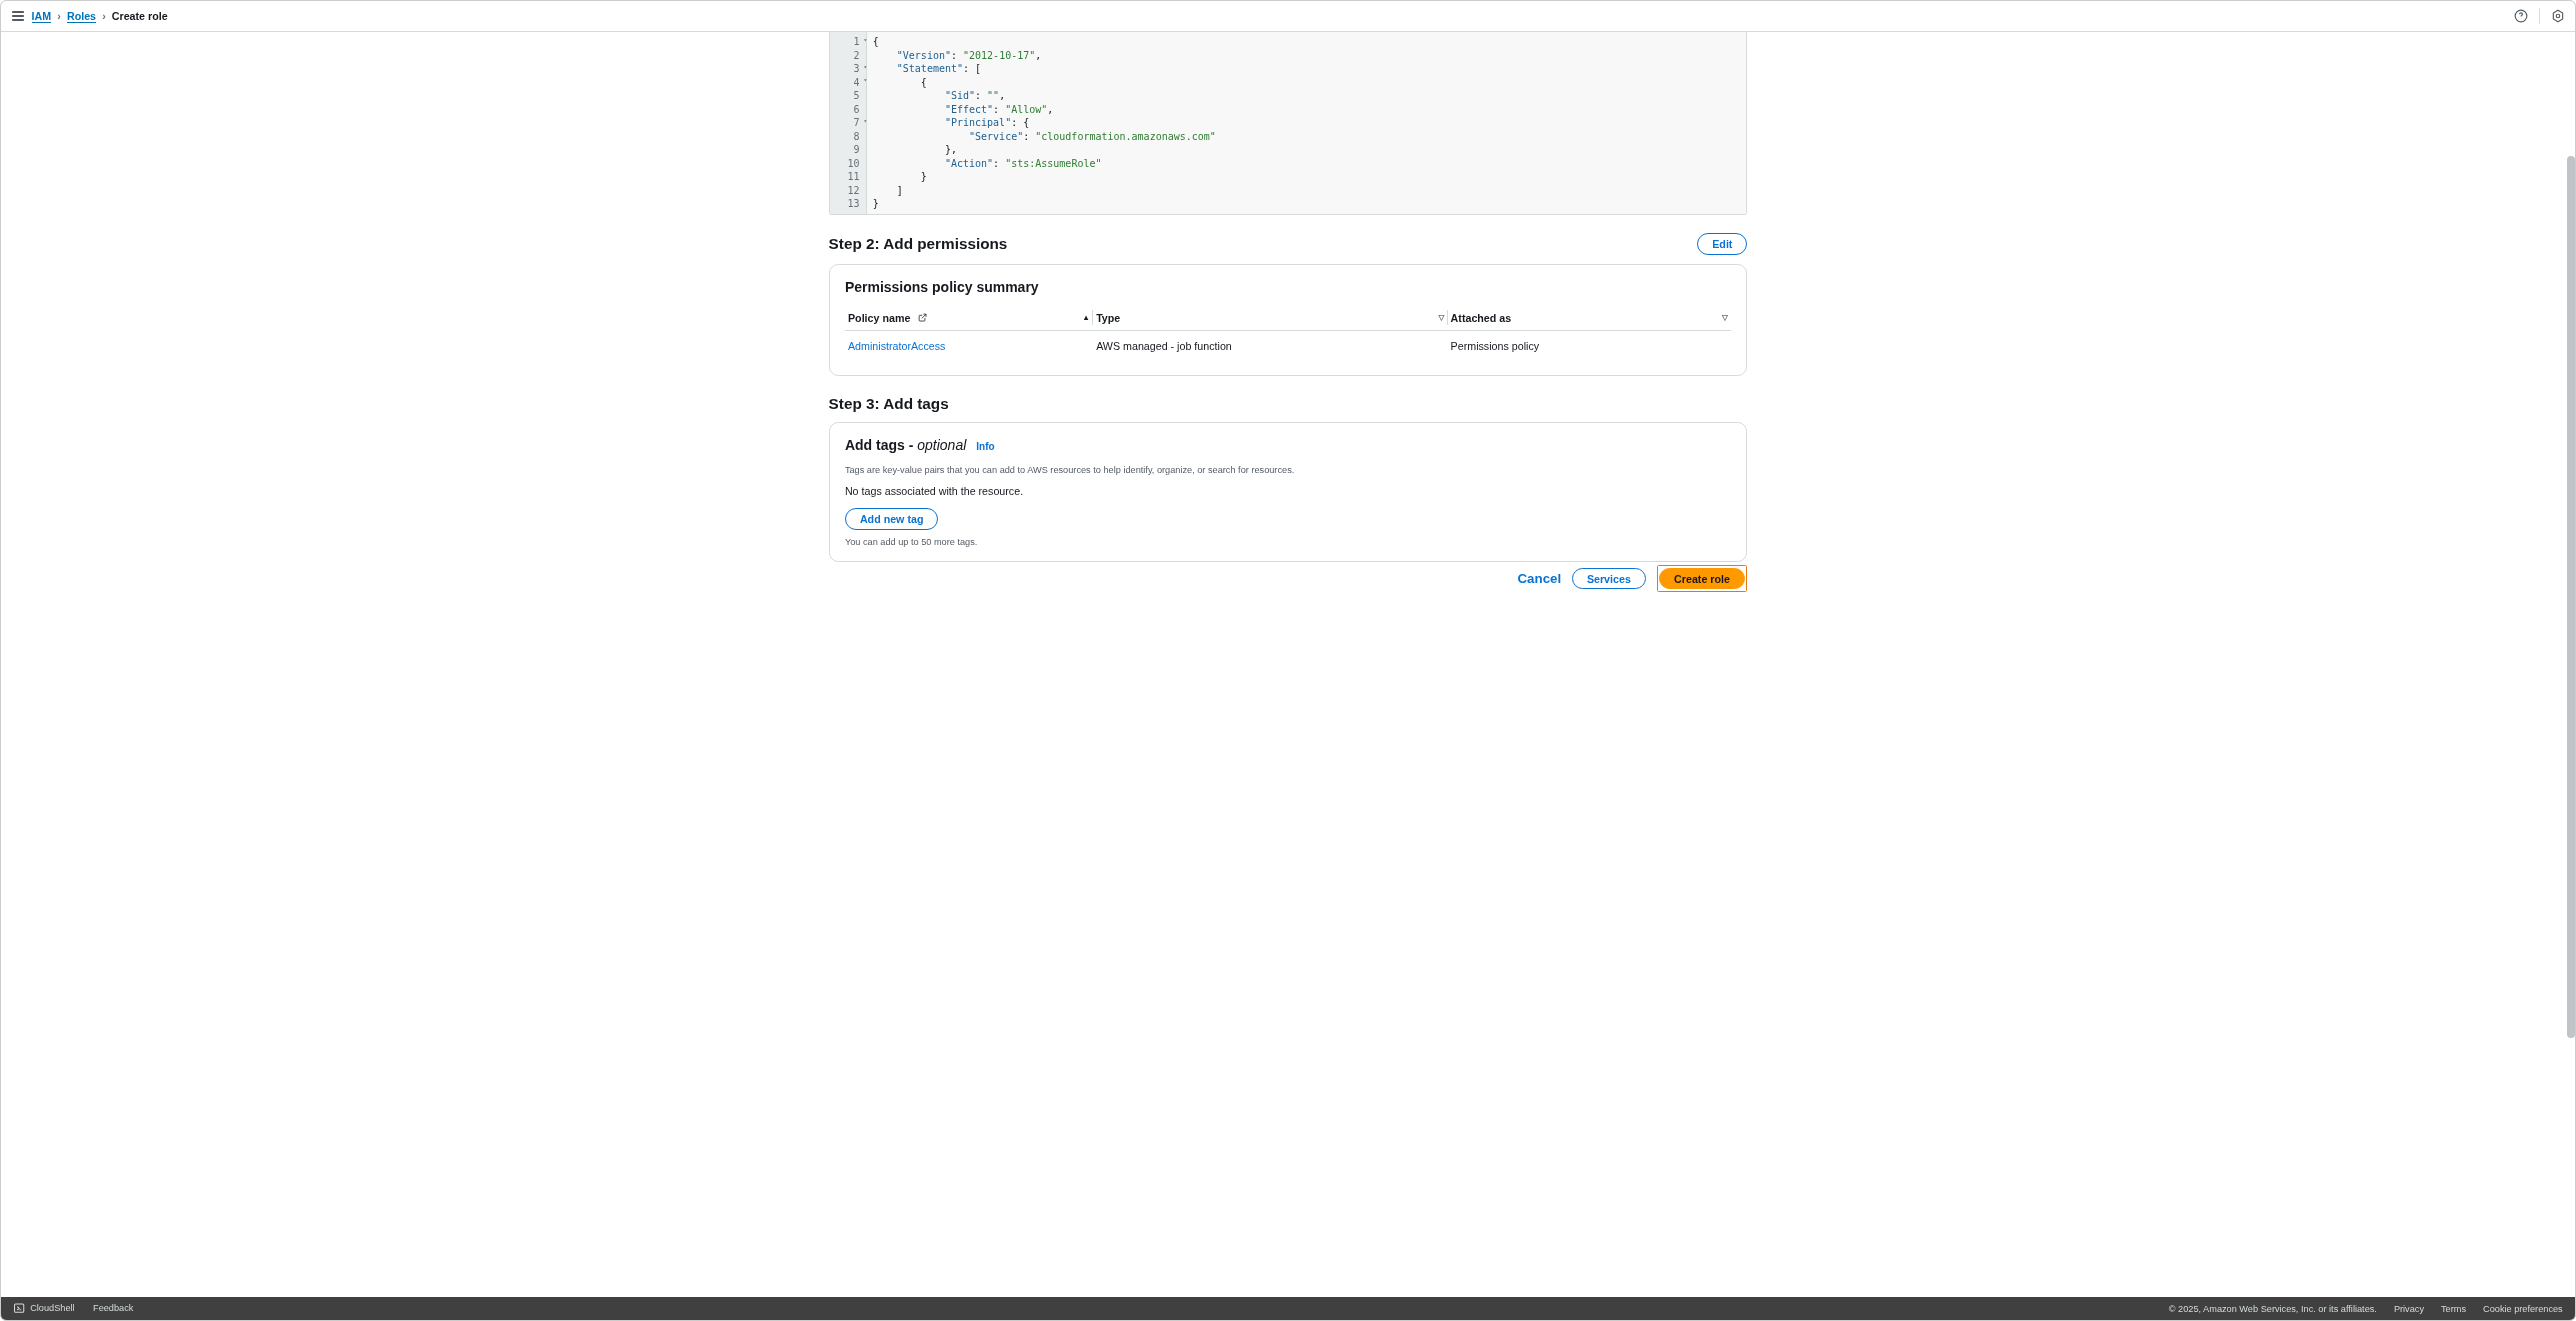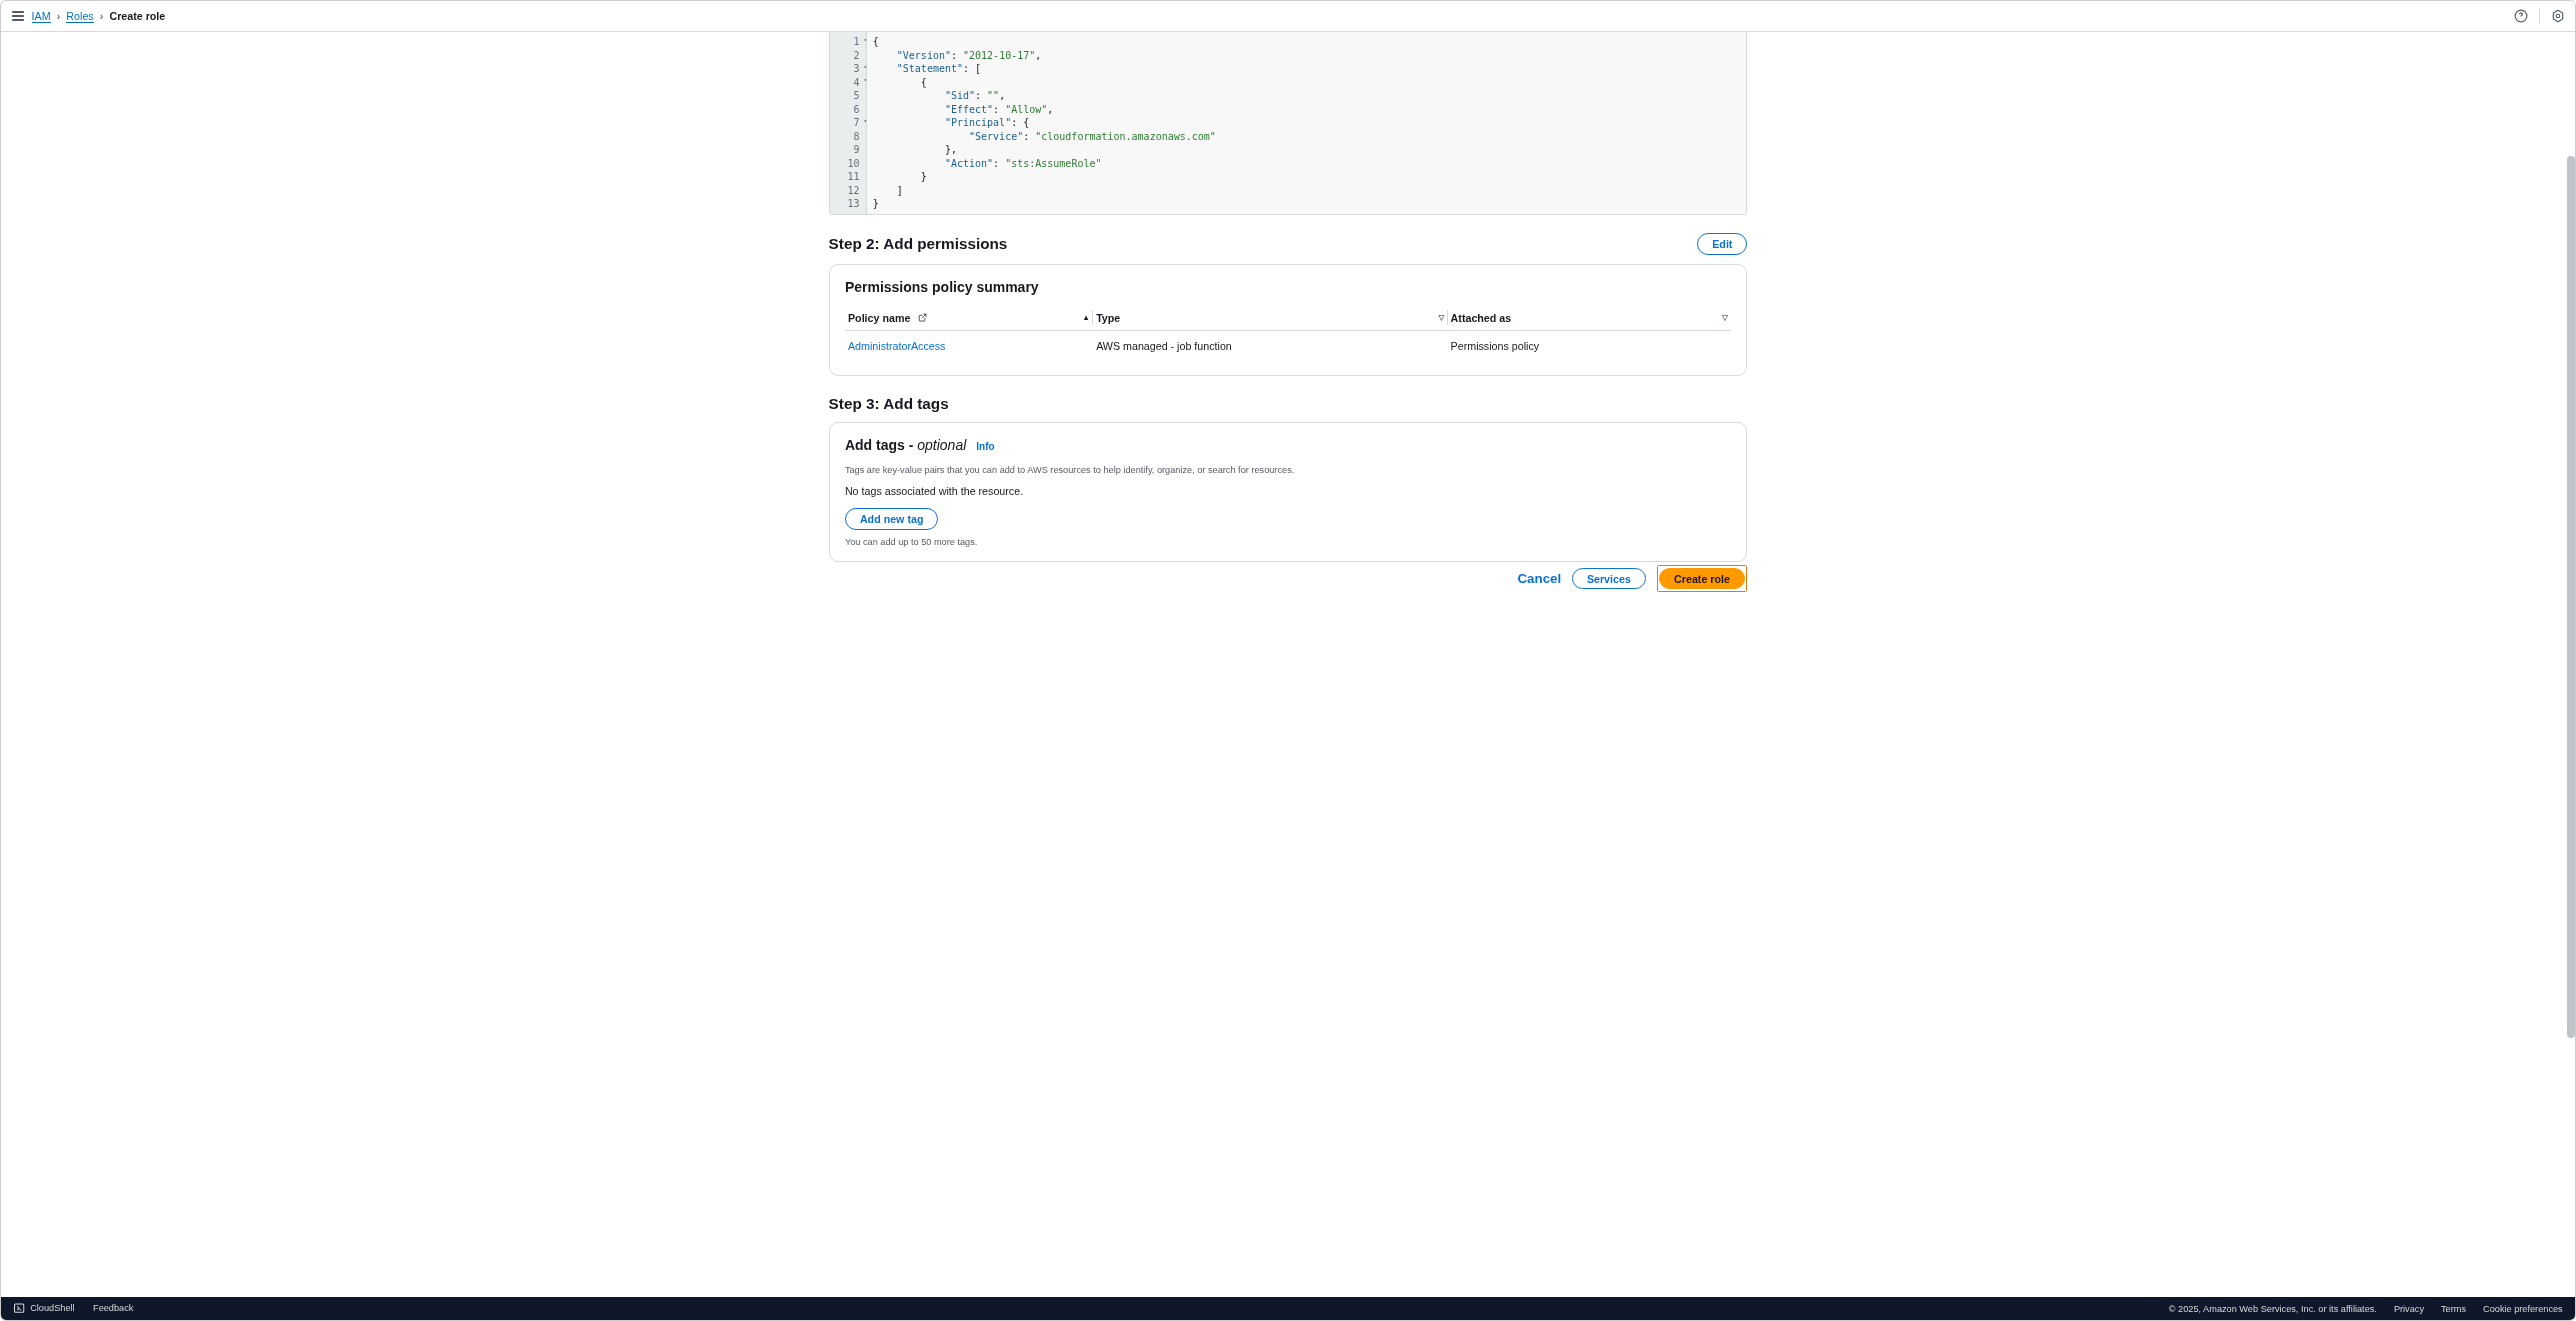--- a/index.html
+++ b/index.html
@@ -4,21 +4,21 @@
 <style>
 * { box-sizing: border-box; margin: 0; padding: 0; }
 html, body { height: 100%; font-family: "Amazon Ember", "Helvetica Neue", Arial, sans-serif; font-size: 10.7px; color: #16191f; background: #fff; }
 body { display: flex; flex-direction: column; border: 0.8px solid #ccc; border-radius: 6.1px; overflow: hidden; }
 
 
 .topbar { display: flex; align-items: center; height: 31px; border-bottom: 0.8px solid #d5dbdb; padding: 0 9.2px; gap: 6.1px; }
 .menu-icon { width: 15.3px; height: 15.3px; display: flex; flex-direction: column; justify-content: center; gap: 2.3px; cursor: pointer; padding: 1.5px; }
 .menu-icon span { display: block; height: 1.5px; background: #545b64; border-radius: 0.8px; }
 .breadcrumb { display: flex; align-items: center; gap: 6.1px; }
-.breadcrumb a { color: #0073bb; text-decoration: none; border-bottom: 0.8px solid #0073bb; font-weight: 400; }
+.breadcrumb a { color: #0073bb; text-decoration: none; border-bottom: 0.8px solid #0073bb; font-weight: 700; }
 .breadcrumb .sep { color: #687078; font-weight: 600; }
 .breadcrumb .current { color: #16191f; font-weight: 700; }
 .topbar-right { margin-left: auto; display: flex; align-items: center; gap: 10.7px; }
 .icon-btn { width: 15.3px; height: 15.3px; display: flex; align-items: center; justify-content: center; cursor: pointer; color: #545b64; }
 .icon-btn svg { width: 14px; height: 14px; }
 .divider-v { width: 0.8px; height: 15.3px; background: #d5dbdb; }
 
 
 .main { flex: 1; overflow-y: auto; padding: 0 0 15.3px 0; position: relative; }
 .content { max-width: 931px; margin: 0 auto; padding: 0 6.1px; }
@@ -60,21 +60,21 @@
 .table a { color: #0972d3; text-decoration: none; }
 .sort-icon { font-size: 7.7px; margin-left: auto; }
 .th-inner { display: flex; align-items: center; gap: 8px; }
 .ext-icon { width: 9.2px; height: 9.2px; }
 
 
 .actions-row { display: flex; justify-content: flex-end; gap: 10.7px; margin-top: 3px; align-items: center; }
 .highlight-box { border: 1.5px solid #e47911; border-radius: 1.5px; padding: 1.5px; display: inline-flex; }
 
 
-.bottombar { background: #0f172a; color: #d5dbdb; height: 23px; display: flex; align-items: center; padding: 0 12.3px; font-size: 9.2px; gap: 18.4px; }
+.bottombar { background: #404040; color: #d5dbdb; height: 23px; display: flex; align-items: center; padding: 0 12.3px; font-size: 9.2px; gap: 18.4px; }
 .bottombar .left { display: flex; align-items: center; gap: 18.4px; }
 .bottombar .cloudshell { display: flex; align-items: center; gap: 4.6px; cursor: pointer; }
 .bottombar .cloudshell svg { width: 12.3px; height: 12.3px; }
 .bottombar .right { margin-left: auto; display: flex; align-items: center; gap: 17px; }
 .bottombar a { color: #d5dbdb; text-decoration: none; cursor: pointer; }
 
 
 .fake-scrollbar { position: absolute; right: 1.5px; top: 0; bottom: 23px; width: 9.2px; pointer-events: none; }
 .fake-thumb { position: absolute; right: 0; top: 12%; width: 7.7px; height: 68%; background: #c0c4c8; border-radius: 3.8px; }
 

